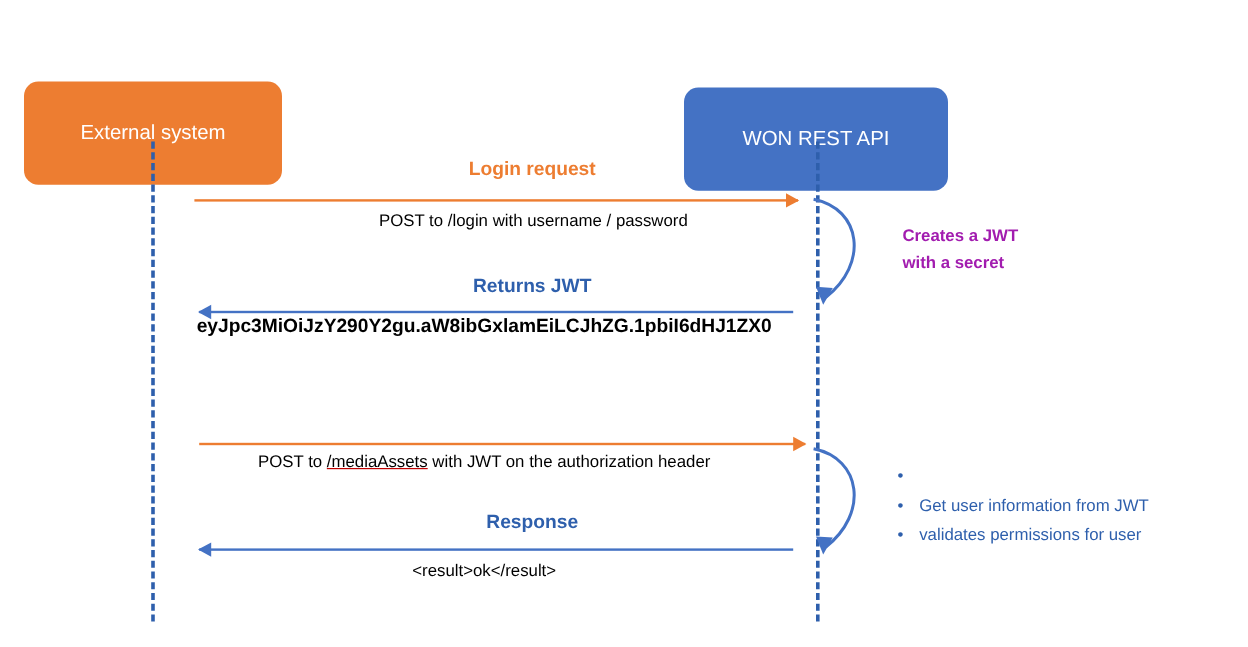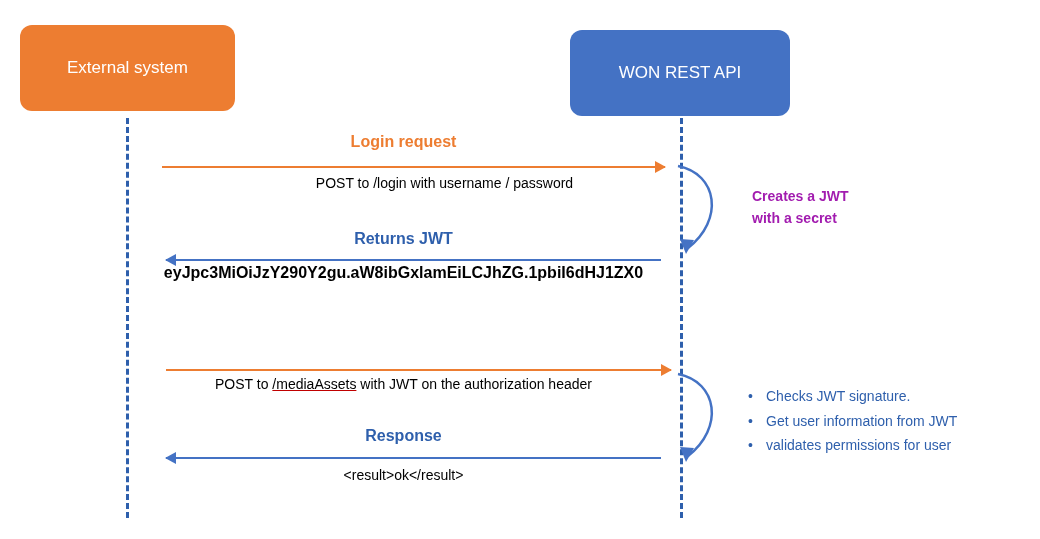--- a/index.html
+++ b/index.html
@@ -19,20 +19,21 @@
   }
   .actor-box {
     position: absolute;
     display: flex;
     align-items: center;
     justify-content: center;
     color: #ffffff;
     font-size: 17px;
     text-align: center;
     border-radius: 12px;
+    margin-top: 43px;
   }
   .actor-left {
     left: 20px;
     top: 25px;
     width: 215px;
     height: 86px;
     background: #ED7D31;
   }
   .actor-right {
     left: 570px;
@@ -50,20 +51,21 @@
   }
   .lifeline-left { left: 126px; }
   .lifeline-right { left: 680px; }
 
   .msg-label {
     position: absolute;
     font-size: 16px;
     font-weight: bold;
     text-align: center;
     white-space: nowrap;
+    margin-left: 40px;
   }
   .msg-sub {
     position: absolute;
     font-size: 14px;
     color: #000000;
     text-align: center;
     white-space: nowrap;
   }
   .msg-sub.mono-jwt {
     font-size: 16px;
@@ -181,21 +183,20 @@
   </div>
   <div class="msg-sub" style="left:126px; top:376px; width:555px;"><span>POST to </span><span class="underline-red">/mediaAssets</span><span> with JWT on the authorization header</span></div>
 
   <svg class="self-loop" style="left:672px; top:368px;" width="80" height="105">
     <path d="M6,6 C46,14 52,60 16,88" stroke="#4472C4" stroke-width="2.5" fill="none"></path>
     <polygon points="22,80 14,94 8,79" fill="#4472C4"></polygon>
   </svg>
   <div class="note-list" style="left:748px; top:384px;">
     <div class="row">
       <span class="bullet">•</span>
-      <span>Checks JWT signature.</span>
     </div>
     <div class="row">
       <span class="bullet">•</span>
       <span>Get user information from JWT</span>
     </div>
     <div class="row">
       <span class="bullet">•</span>
       <span>validates permissions for user</span>
     </div>
   </div>

